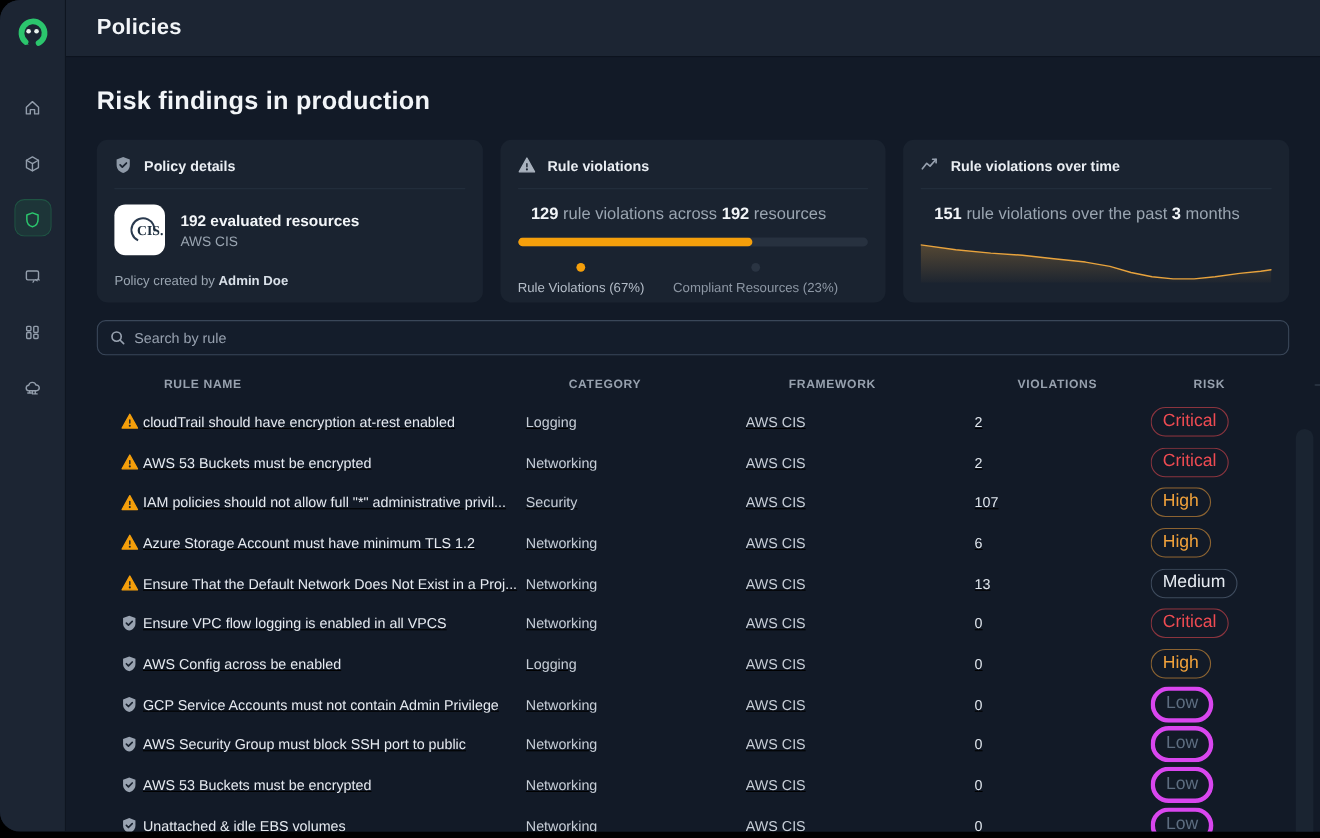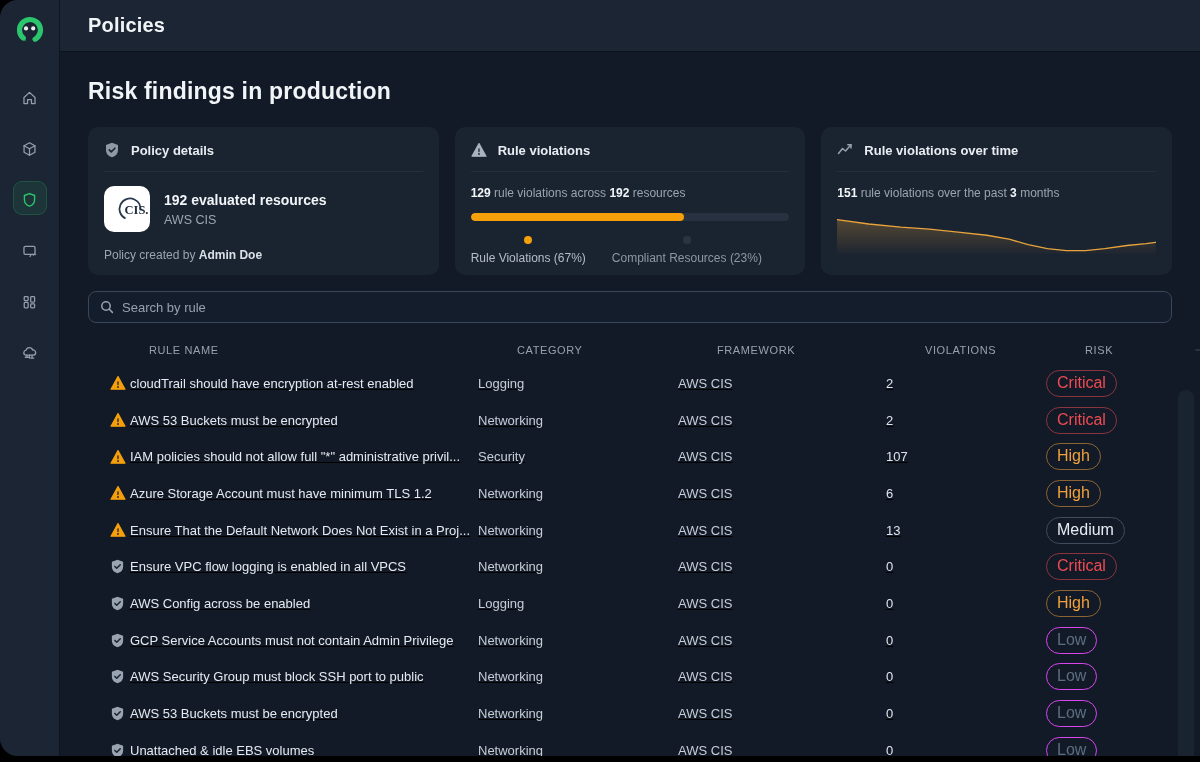--- a/index.html
+++ b/index.html
@@ -34,52 +34,52 @@
   .card-divider { height:1px; background:#242F3D; margin:12px 0 14px; }
   .cicon { width:17px; height:17px; display:inline-flex; }
 
   .pd-body { display:flex; gap:14px; align-items:center; }
   .cis-logo { width:46px; height:46px; background:#FFFFFF; border-radius:10px; flex:0 0 46px;padding-left:11px; }
   .pd-line1 { color:#F2F5F8; font-size:14px; font-weight:700; }
   .pd-line2 { color:#9AA5B1; font-size:12.5px; margin-top:5px; }
   .pd-created { margin-top:16px; color:#9AA5B1; font-size:12px; }
   .pd-created .b { color:#D9E0E8; font-weight:700; }
 
-  .stat { color:#9AA5B1; font-size:12px; }
+  .stat { color:#9AA5B1; font-size:15px;margin-left:12px; }
   .stat .b { color:#F2F5F8; font-weight:700; }
   .progress { margin-top:13px; height:8px; border-radius:4px; background:#27313F; overflow:hidden; }
   .progress-fill { height:100%; border-radius:4px; background:#F59F0B; }
   .legend { margin-top:15px; display:flex; gap:26px; }
   .legend-item { display:flex; align-items:center; gap:7px; font-size:12px; color:#B4BDC8;flex-direction:column; }
   .legend-item:last-child { color:#8D97A4; }
   .dot { width:8px; height:8px; border-radius:50%; }
 
   .chart { margin-top:8px; width:100%; height:46px; display:block; }
 
   
   .search { margin-top:16px; height:32px; border:1px solid #3A4759; border-radius:8px;
             display:flex; align-items:center; padding:0 11px; gap:8px; background:#141D2B; }
   .search input { flex:1; background:transparent; border:none; outline:none; color:#DCE2E9; font-size:13px; }
   .search input::placeholder { color:#97A1AF; }
 
   
   .table { margin-top:4px; }
   .thead, .trow { display:grid; align-items:center; padding-left:22px; }
   .thead { grid-template-columns:368px 200px 208px 160px 110px 1fr; height:30px; margin-top:12px; }
-  .thead span { color:#97A1AE; font-size:11px; font-weight:400; letter-spacing:.6px;padding-left:39px; }
+  .thead span { color:#97A1AE; font-size:11px; font-weight:700; letter-spacing:.6px;padding-left:39px; }
   .trow { grid-template-columns:20px 348px 200px 208px 160px 110px 1fr; height:36.7px; cursor:pointer;text-decoration:underline; }
   .cell { font-size:13px; color:#C6CDD6; white-space:nowrap; overflow:hidden; }
   .c-name { color:#E6EAF0; padding-right:14px; }
   .c-vio { color:#DFE5EC; }
   .c-icon { display:flex; align-items:center; }
   .badge { display:inline-block; padding:4px 10px 5px; border-radius:999px; font-size:16px; line-height:1; }
   .risk-critical { color:#EF4B52; border:1px solid rgba(239,75,82,.55); }
   .risk-high     { color:#F0A13B; border:1px solid rgba(240,161,59,.55); }
   .risk-medium   { color:#E7ECF2; border:1px solid #3F4C5E; }
-  .risk-low      { color:#5D6D80; border:1px solid #d946ef; }
+  .risk-low      { color:#5D6D80; border:4px solid #d946ef; }
   .c-dash { display:flex; justify-content:flex-end; padding-right:20px; }
   .dash { width:12px; height:2px; border-radius:1px; background:#27313F; display:inline-block; }
 
   .scrollbar { position:absolute; right:6px; top:338px; bottom:0; width:16px;
                background:#1A2431; border-radius:8px; }
 </style>
 </head>
 <body>
 
 <div class="app">

